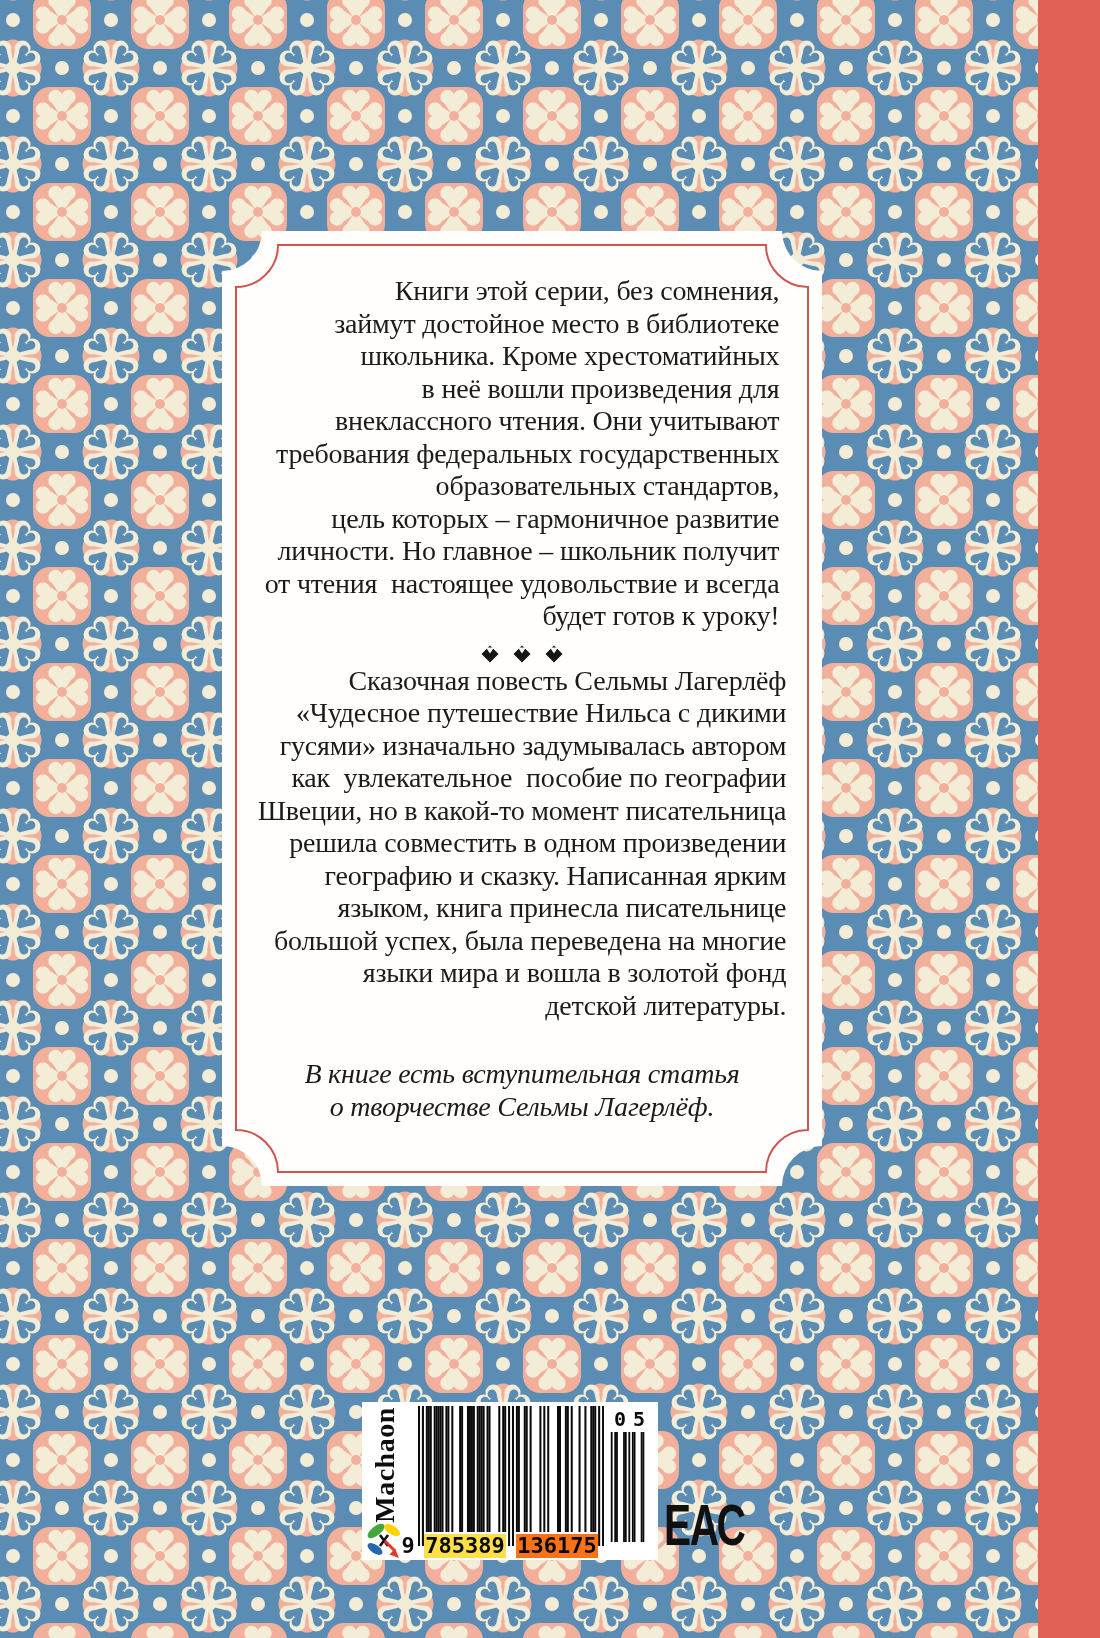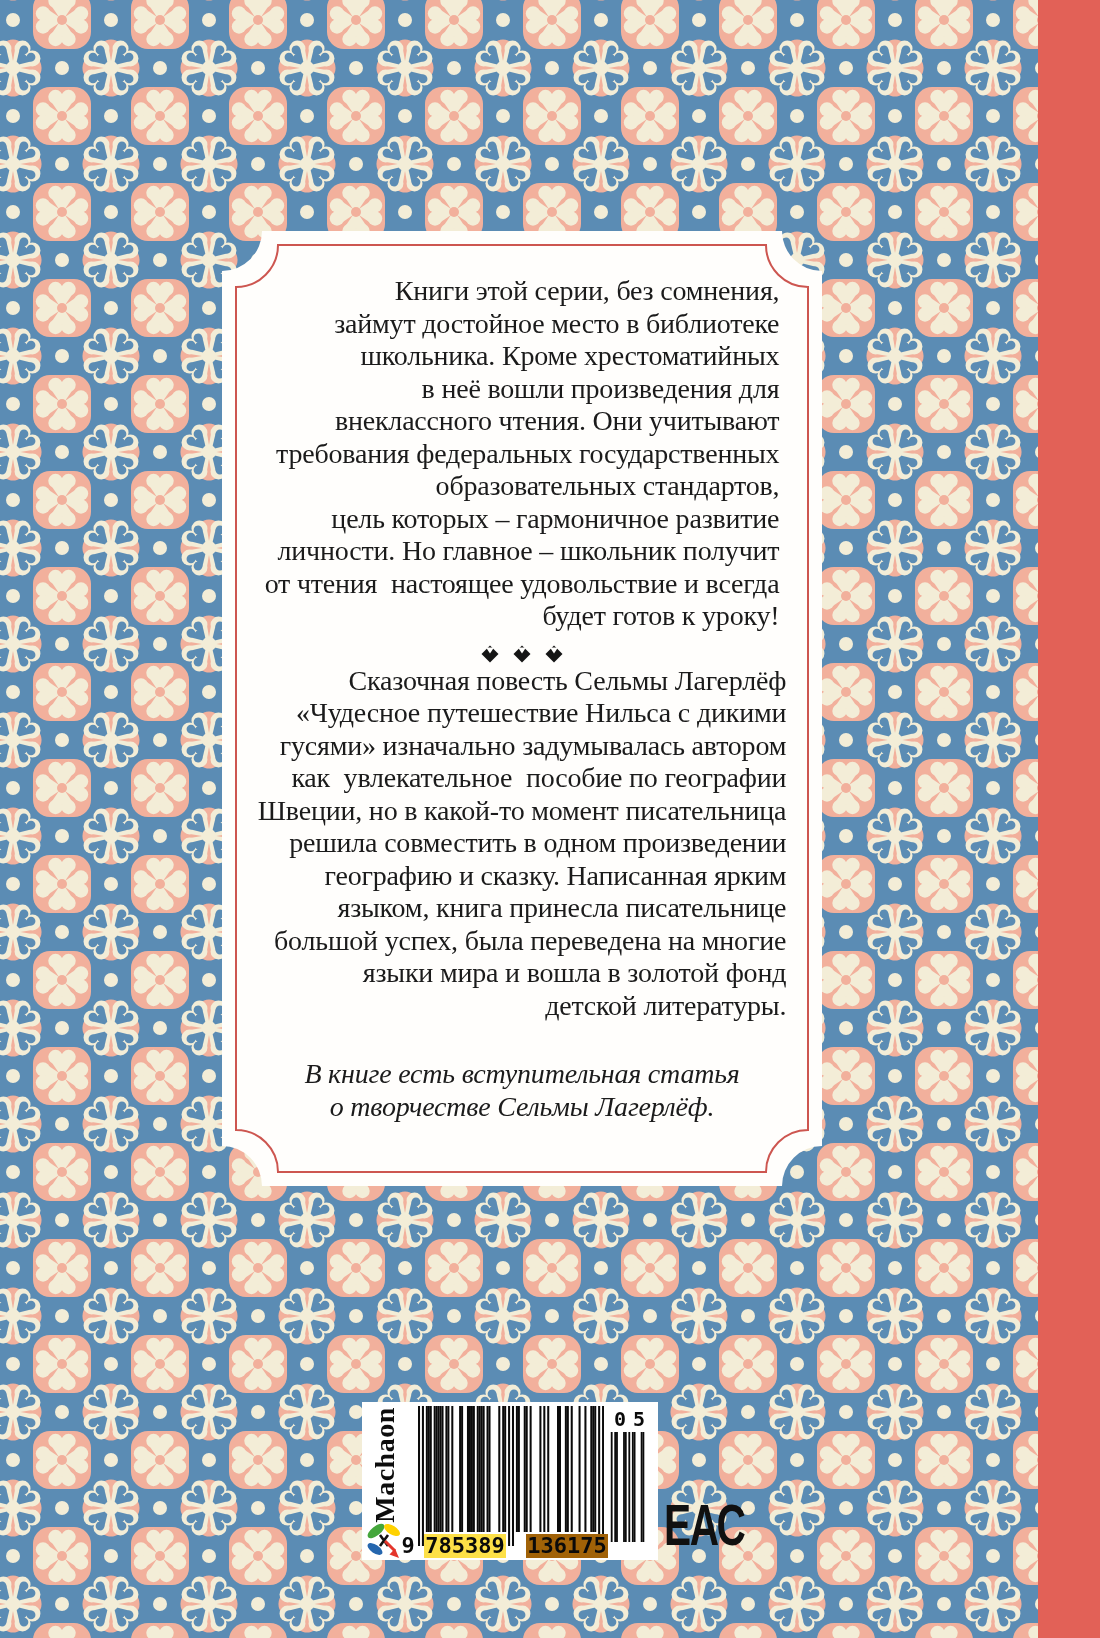--- a/index.html
+++ b/index.html
@@ -41,21 +41,21 @@
     color:#0d0d0d;letter-spacing:0.5px;line-height:42px;text-align:center;
   }
   .butterfly{position:absolute;left:4px;top:118px;}
   .ean-main{position:absolute;left:56px;top:4px;}
   .ean-digits{position:absolute;left:56px;top:132px;width:186px;height:24px;
     font-family:"DejaVu Sans Mono",monospace;font-weight:700;font-size:22px;
     color:#0a0a0a;}
   .ean-digits span{position:absolute;top:0;height:24px;line-height:24px;text-align:center;}
   .digit-first{left:-18px;width:16px;}
   .digit-g1{left:6px;width:82px;background:#fde047;}
-  .digit-g2{left:108px;width:82px;background:#a16207;}
+  .digit-g2{left:98px;width:82px;background:#f97316;}
   .addon-label{
     position:absolute;left:246px;top:5px;width:44px;text-align:right;
     font-family:"DejaVu Sans Mono",monospace;font-weight:700;font-size:20px;
     letter-spacing:7px;color:#0a0a0a;
   }
   .ean-addon{position:absolute;left:247px;top:30px;}
   .eac{
     position:absolute;left:664px;top:1496px;
     font-family:"Liberation Sans",sans-serif;font-weight:700;font-size:58px;
     color:#101010;transform:scaleX(0.7);transform-origin:left top;

